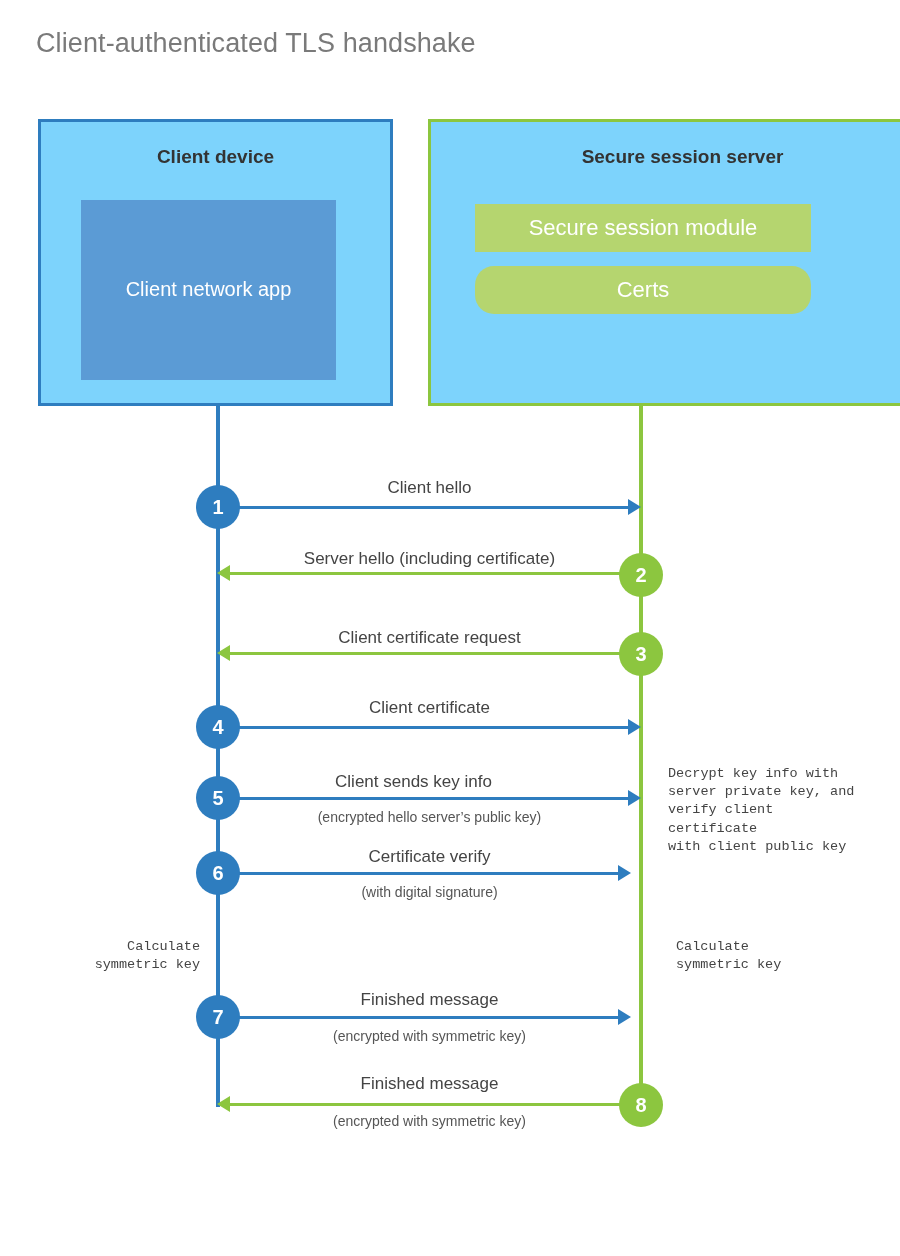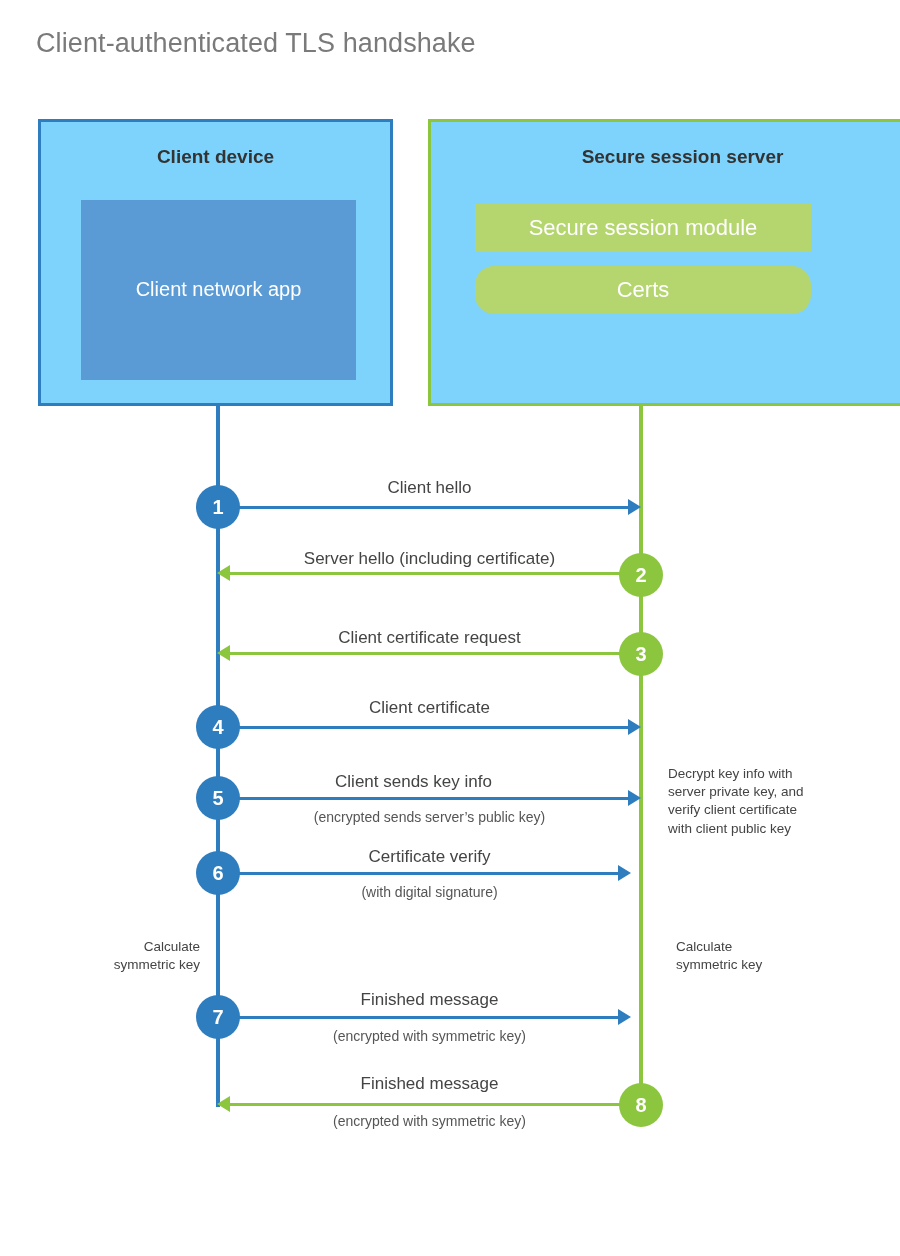--- a/index.html
+++ b/index.html
@@ -49,21 +49,21 @@
     text-align: center;
     font-size: 19px;
     font-weight: bold;
     color: #333333;
     margin-top: 24px;
   }
   #client-inner {
     position: absolute;
     left: 40px;
     top: 78px;
-    width: 275px;
+    width: 255px;
     height: 180px;
     background: #5b9bd5;
     color: #ffffff;
     font-size: 20px;
     display: flex;
     align-items: center;
     justify-content: center;
     text-align: center;
     line-height: 1.28;
   }
@@ -148,20 +148,21 @@
     text-align: center;
     font-size: 14px;
     color: #555555;
     white-space: nowrap;
   }
   .side-note {
     position: absolute;
     font-size: 13.5px;
     color: #444444;
     line-height: 1.35;
+    font-family: Liberation Mono, monospace;
   }
   .side-note.left-note { text-align: right; }
   .side-note.right-note { text-align: left; }
 </style>
 </head>
 <body>
 
 <div id="page-title">Client-authenticated TLS handshake</div>
 
 <div class="participant-box" id="client-box">
@@ -195,21 +196,21 @@
 
 <div class="msg-label" style="left:218px; top:698px; width:423px;">Client certificate</div>
 <div class="arrow-line client" style="left:218px; top:726px; width:410px;"></div>
 <div class="arrow-head right" style="left:628px; top:719px;"></div>
 <div class="step-circle client" style="top:705px;">4</div>
 
 <div class="msg-label" style="left:202px; top:772px; width:423px;">Client sends key info</div>
 <div class="arrow-line client" style="left:218px; top:797px; width:410px;"></div>
 <div class="arrow-head right" style="left:628px; top:790px;"></div>
 <div class="step-circle client" style="top:776px;">5</div>
-<div class="msg-sublabel" style="left:218px; top:809px; width:423px;">(encrypted sends server’s public key)</div>
+<div class="msg-sublabel" style="left:218px; top:809px; width:423px;">(encrypted hello server’s public key)</div>
 
 <div class="msg-label" style="left:218px; top:847px; width:423px;">Certificate verify</div>
 <div class="arrow-line client" style="left:218px; top:872px; width:400px;"></div>
 <div class="arrow-head right" style="left:618px; top:865px;"></div>
 <div class="step-circle client" style="top:851px;">6</div>
 <div class="msg-sublabel" style="left:218px; top:884px; width:423px;">(with digital signature)</div>
 
 <div class="side-note right-note" style="left:668px; top:765px; width:200px;">
   <div>Decrypt key info with</div>
   <div>server private key, and</div>

